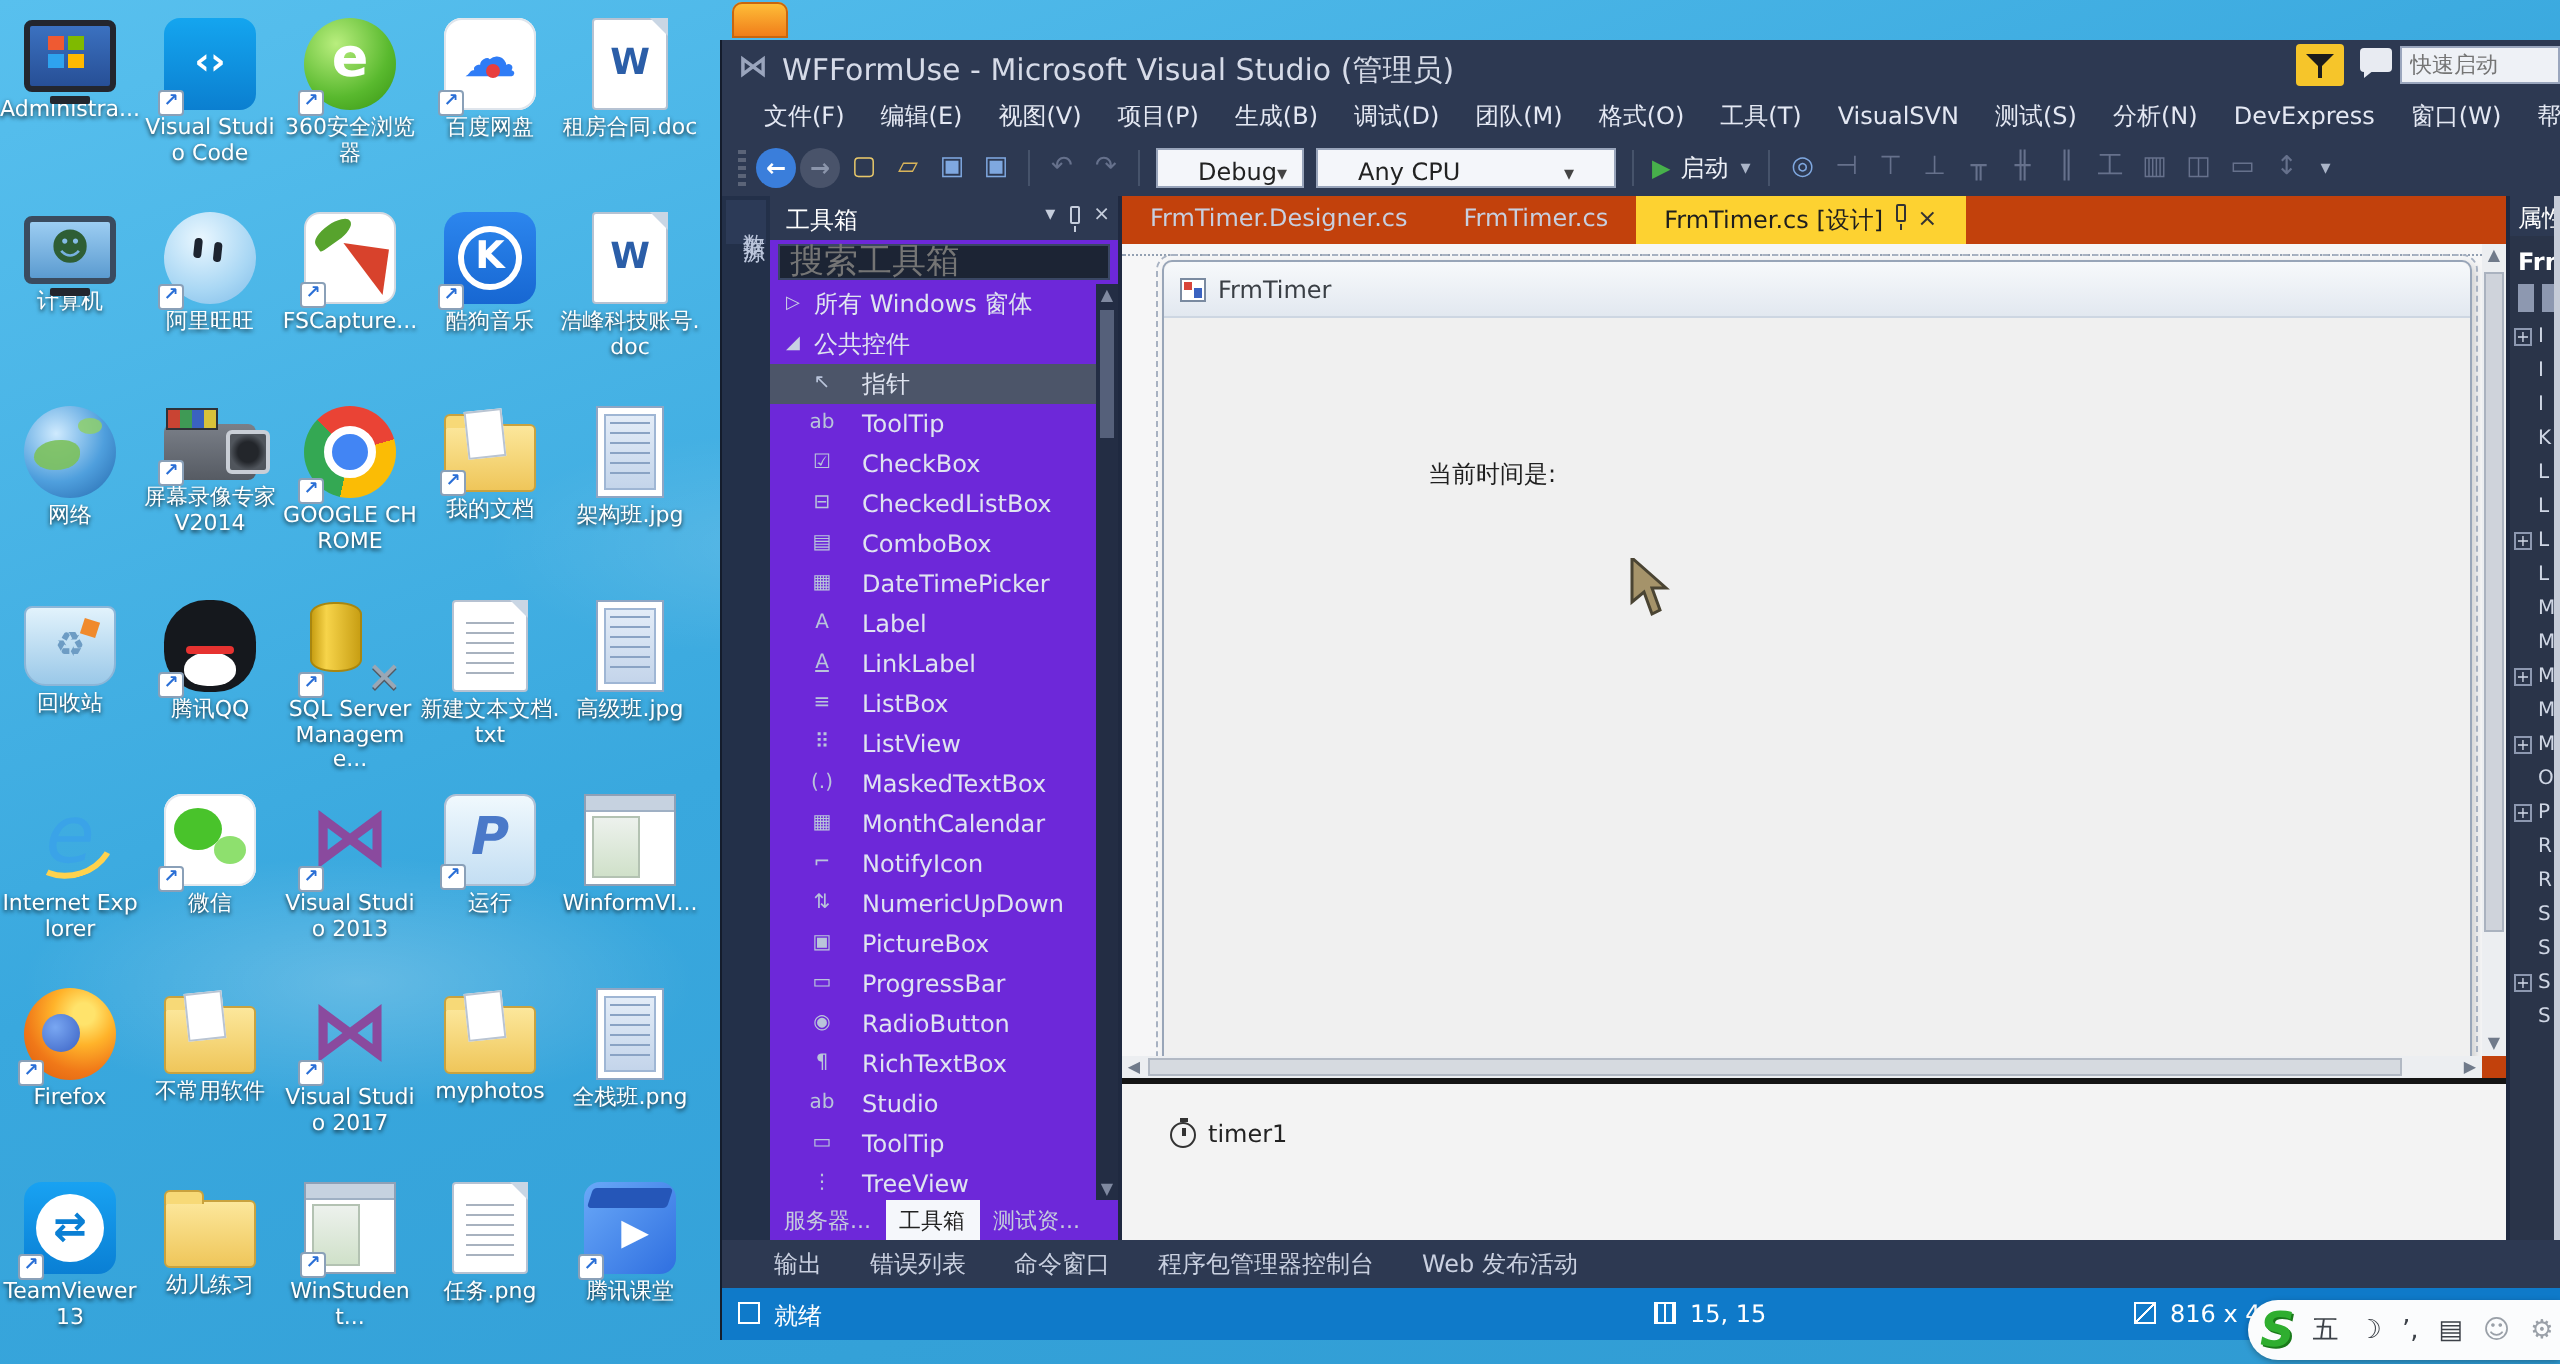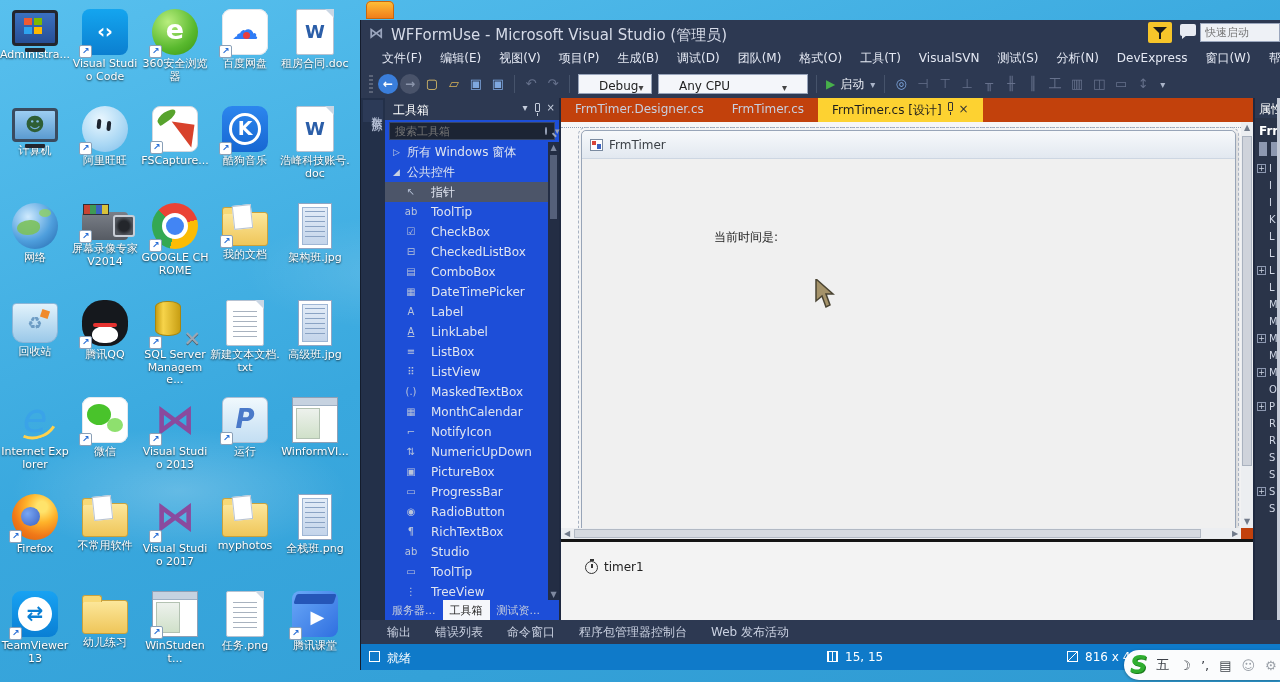--- a/index.html
+++ b/index.html
@@ -150,29 +150,29 @@
   .startbtn{display:flex;align-items:center;margin:0 4px;color:#eef1f8;}
   .startbtn .play{color:#47b04b;font-size:12px;margin-right:5px;}
   .startbtn .dd{margin-left:6px;font-size:10px;color:#aab4c8;}
   .overflow{font-size:10px;color:#aab4c8;margin-left:6px;}
 
   .main{position:absolute;top:78px;left:0;right:0;height:522px;}
   .activity{position:absolute;left:0;top:0;bottom:0;width:24px;background:#233049;}
   .vtab{position:absolute;left:2px;top:2px;width:20px;padding:8px 0;background:#2c3a57;color:#bcc6dc;
     font-size:11px;writing-mode:vertical-rl;text-align:center;letter-spacing:2px;}
 
-  .toolbox{position:absolute;left:24px;top:0;bottom:0;width:176px;background:#1d4ed8;border-right:2px solid #1f2940;}
+  .toolbox{position:absolute;left:24px;top:0;bottom:0;width:176px;background:#6d28d9;border-right:2px solid #1f2940;}
   .tb-head{position:absolute;top:0;left:0;right:0;height:22px;background:#2d3952;color:#fff;
     padding:4px 0 0 8px;font-size:12px;}
   .tb-head .hicons{position:absolute;right:4px;top:4px;display:flex;gap:7px;align-items:center;color:#c5cddc;font-size:10px;}
   .pin{display:inline-block;width:5px;height:9px;border:1px solid #c5cddc;border-radius:1px;position:relative;}
   .pin::after{content:"";position:absolute;left:1px;top:9px;width:1px;height:3px;background:#c5cddc;}
   .tb-search{position:absolute;top:22px;left:0;right:0;height:22px;padding:2px 4px;}
   .tb-search .box{height:18px;background:#1c2434;border:1px solid #3a4764;display:flex;align-items:center;}
-  .tb-search input{flex:1;background:transparent;border:none;outline:none;color:#8d97ad;font-size:11px;
+  .tb-search input{flex:1;background:transparent;border:none;outline:none;color:#8d97ad;font-size:17px;
     font-family:inherit;padding:0 5px;}
   .mag{width:8px;height:8px;border:1.5px solid #9aa4ba;border-radius:50%;position:relative;margin-right:8px;}
   .mag::after{content:"";position:absolute;left:6px;top:6px;width:5px;height:1.5px;background:#9aa4ba;transform:rotate(45deg);}
   .tb-search .dd{font-size:9px;color:#9aa4ba;margin-right:4px;}
   .tb-list{position:absolute;top:44px;left:0;right:11px;bottom:20px;overflow:hidden;}
   .trow{height:20px;line-height:20px;display:flex;align-items:center;color:#dfe4f0;font-size:12px;white-space:nowrap;}
   .trow.selected{background:#4c5569;}
   .trow .arr{width:12px;margin-left:8px;font-size:9px;color:#c9d2e2;}
   .trow .ticon{width:16px;margin-left:18px;text-align:center;font-size:10px;color:#b9c4da;}
   .trow .ticon.u{text-decoration:underline;}

